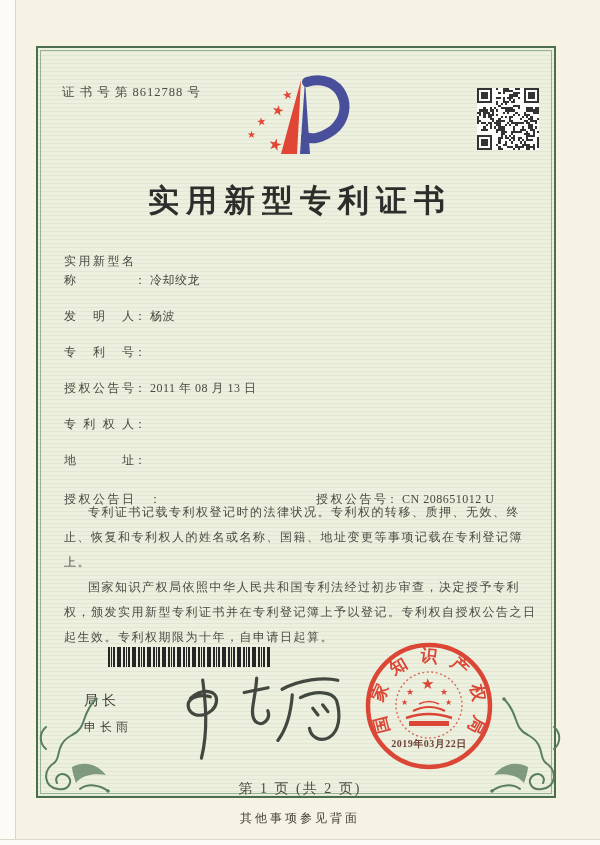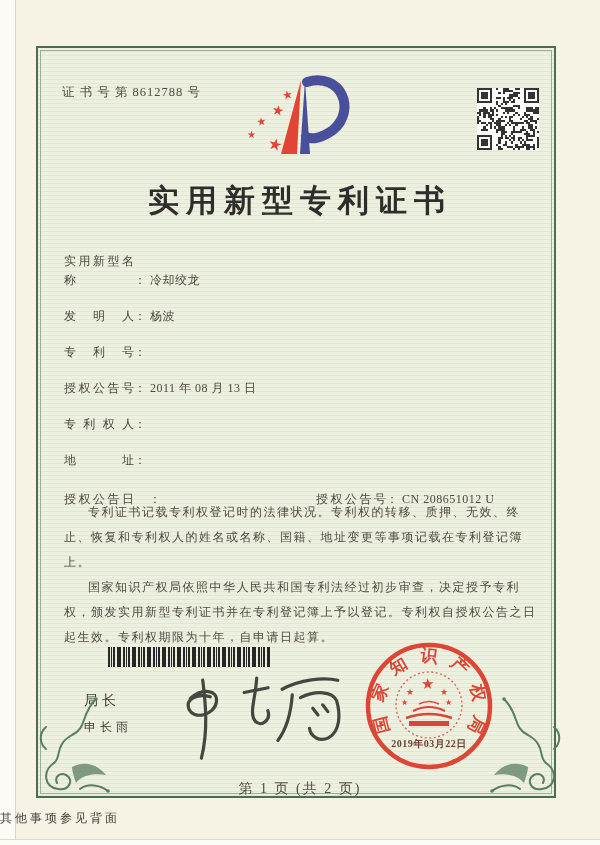--- a/index.html
+++ b/index.html
@@ -63,21 +63,21 @@
 
   .signature{position:absolute;left:163px;top:666px;width:195px;height:100px;transform:rotate(-2deg);}
 
   .seal{position:absolute;left:353px;top:633px;width:152px;height:152px;opacity:0.93;}
   .seal-date{
     position:absolute;left:351px;top:737px;width:156px;text-align:center;
     font-size:10px;letter-spacing:0.5px;color:#6e4138;font-weight:600;
   }
 
   .page-num{position:absolute;left:0;right:0;top:780px;text-align:center;font-size:14px;letter-spacing:2px;color:#4f4a44;}
-  .bottom-note{position:absolute;left:0;right:0;top:810px;text-align:left;font-size:12px;letter-spacing:3px;color:#45423c;}
+  .bottom-note{position:absolute;left:0;right:0;top:810px;text-align:center;font-size:12px;letter-spacing:3px;color:#45423c;}
 
   .flourish{position:absolute;width:92px;height:106px;}
   .flourish.bl{left:24px;top:697px;}
   .flourish.br{left:484px;top:697px;transform:scaleX(-1);}
 </style>
 </head>
 <body>
 
 <div class="page">
   <div class="scan-edge-left"></div>

